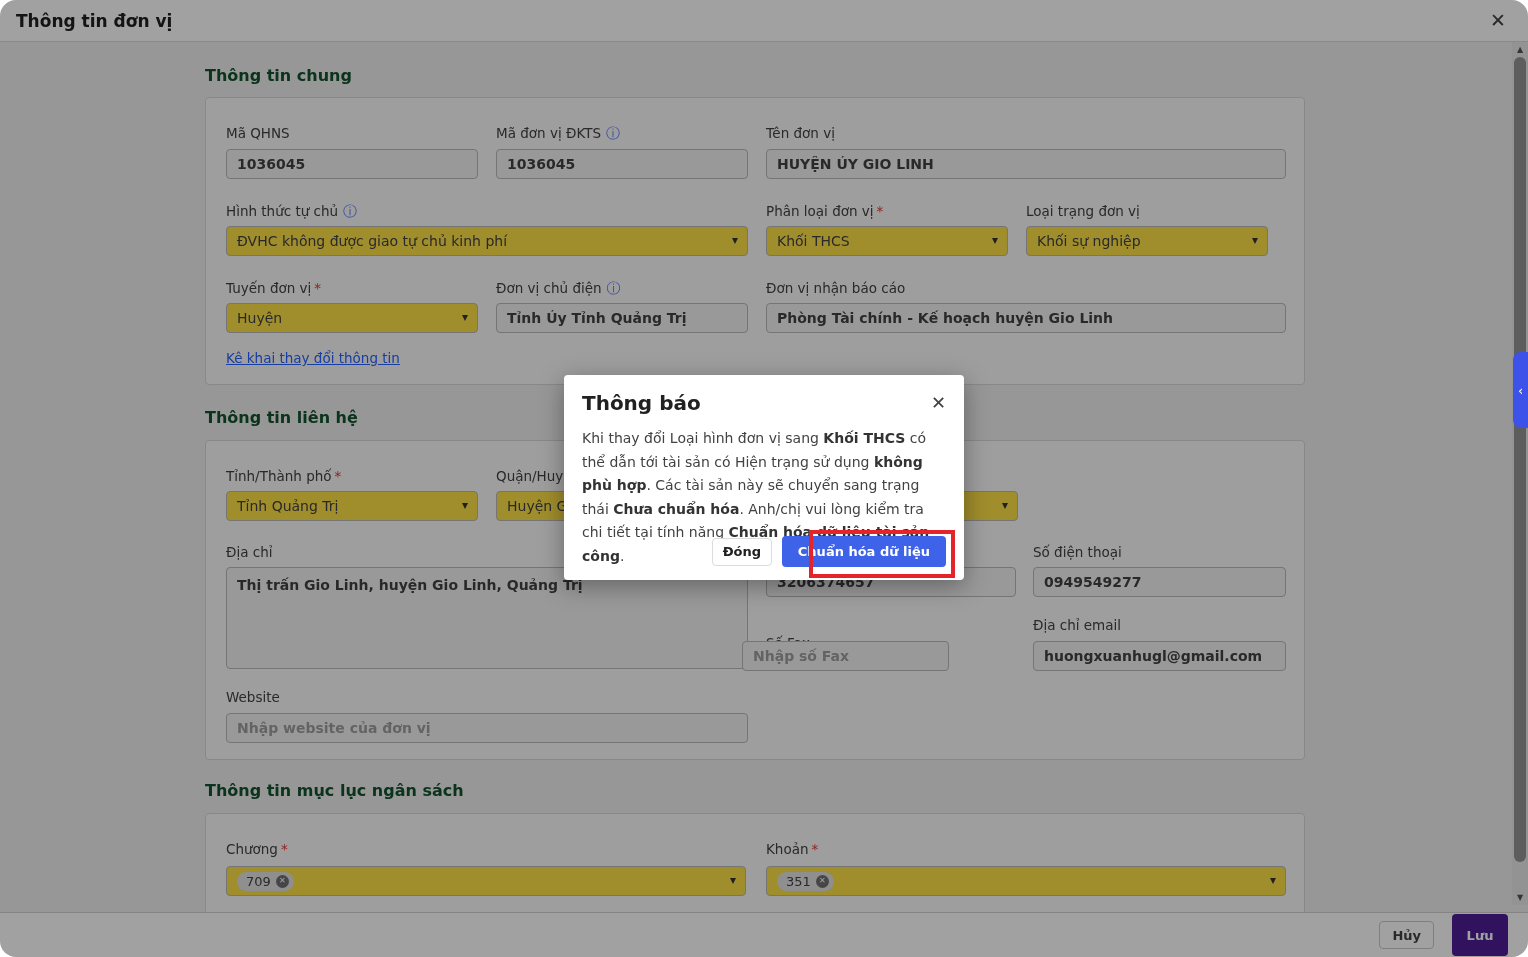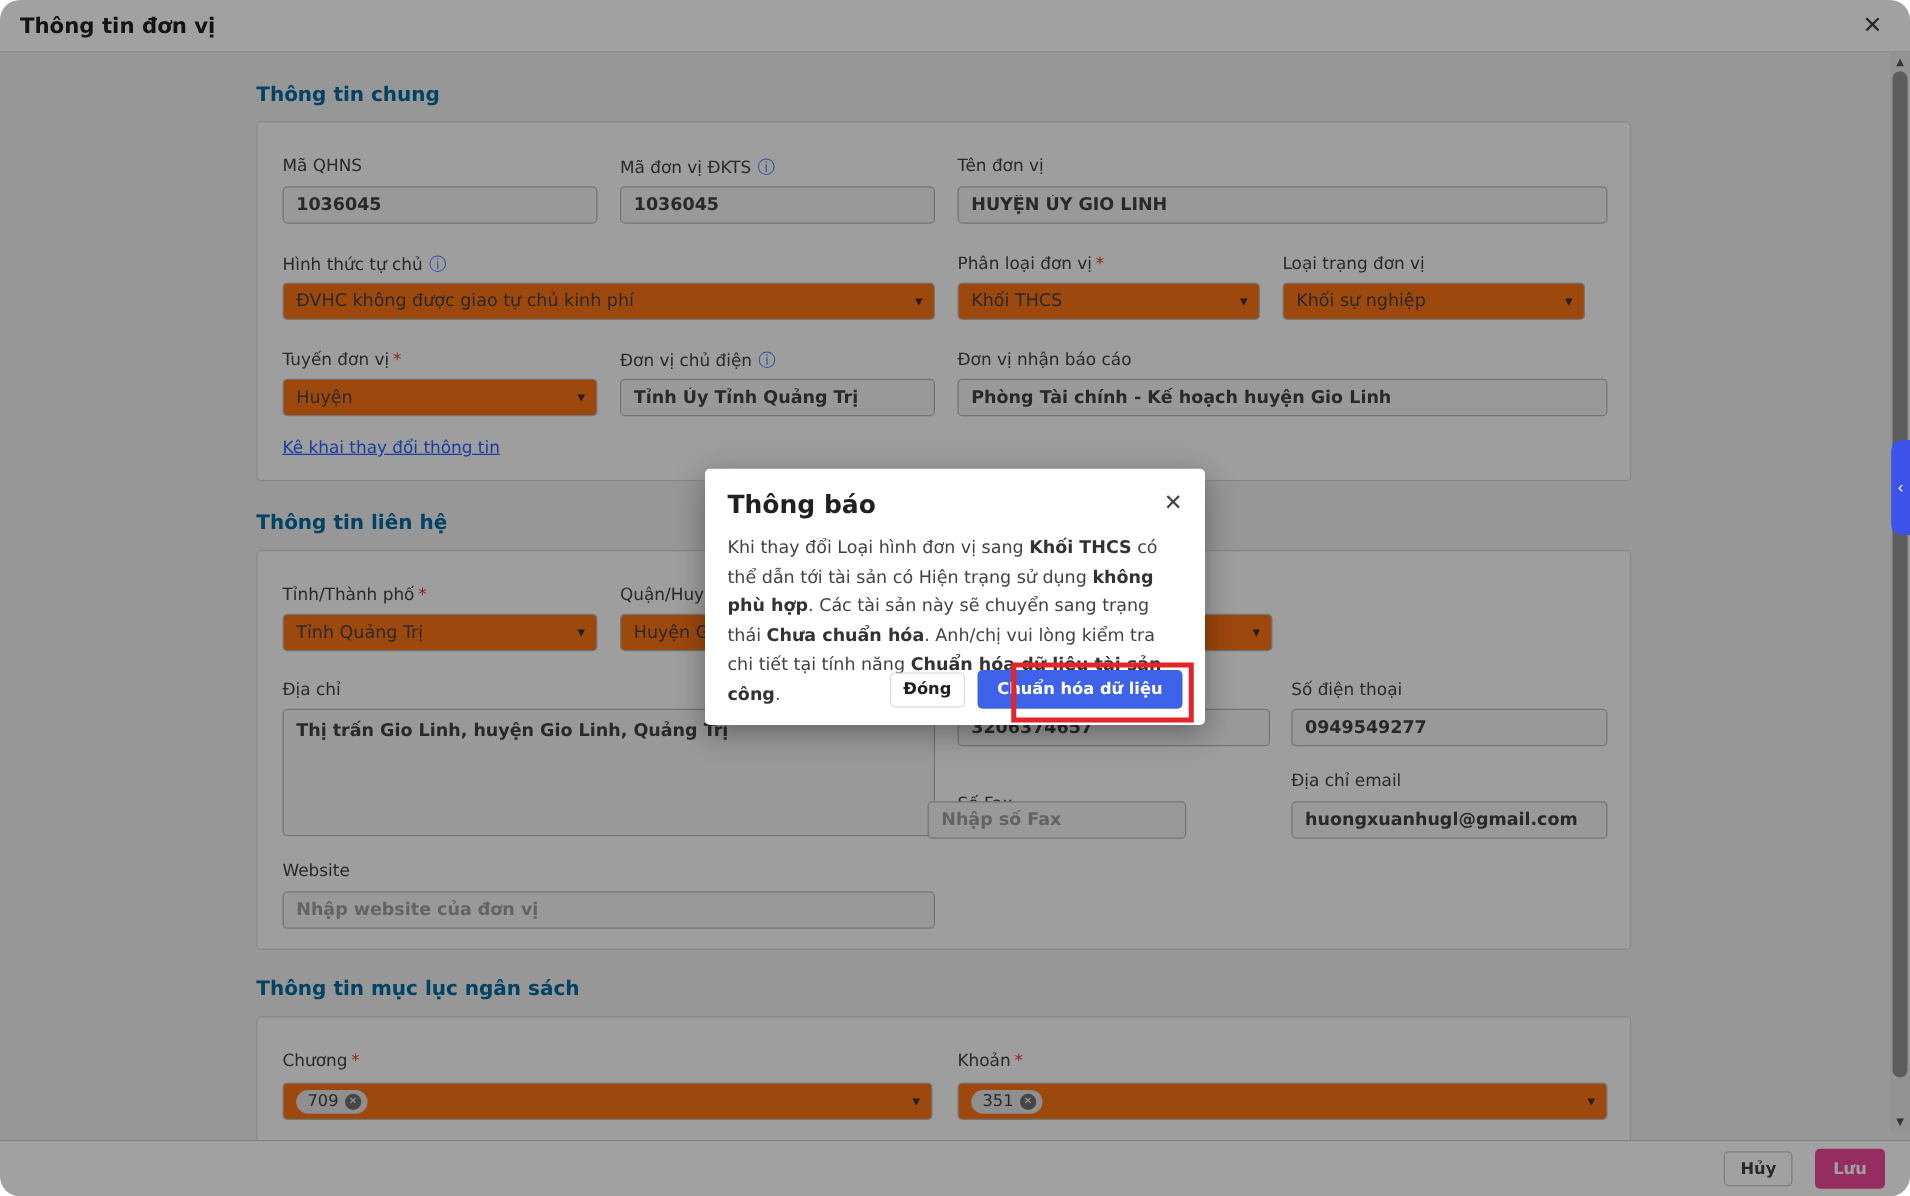--- a/index.html
+++ b/index.html
@@ -9,47 +9,47 @@
 
   
   .titlebar { position:absolute; left:0; top:0; width:1528px; height:42px; background:#ffffff;
     border-bottom:1px solid #d9d9d9; display:flex; align-items:center; justify-content:space-between;
     padding:0 22px 0 16px; z-index:2; }
   .titlebar .title { font-size:17px; font-weight:bold; color:#212121; }
   .titlebar .close { font-size:19px; color:#424242; cursor:pointer; line-height:1; }
 
   
   .content { position:absolute; left:0; top:42px; width:1512px; height:870px; z-index:1; }
-  .heading { position:absolute; left:205px; font-size:16px; font-weight:bold; color:#0369a1; }
+  .heading { position:absolute; left:205px; font-size:16px; font-weight:bold; color:#14532d; }
   .card { position:absolute; left:205px; width:1100px; background:#fafafa; border:1px solid #d8d8d8;
     border-radius:4px; }
   .label { position:absolute; font-size:13.5px; color:#424242; white-space:nowrap; }
   .req { color:#e53935; margin-left:3px; }
   .info { color:#5c7cfa; font-size:14px; margin-left:5px; }
   .tbox { position:absolute; height:30px; background:#f3f3f3; border:1px solid #b9b9b9; border-radius:4px;
     font-size:14px; color:#424242; padding:0 10px; font-family:inherit;font-weight:bold; }
   input.tbox { outline:none; }
   input.tbox::placeholder, textarea.tbox::placeholder { color:#9e9e9e; }
   textarea.tbox { height:102px; padding:7px 10px; resize:none; line-height:20px; outline:none; }
-  .select { position:absolute; height:30px; background:#f97316; border:1px solid #b9b9b9; border-radius:4px;
+  .select { position:absolute; height:30px; background:#fde047; border:1px solid #b9b9b9; border-radius:4px;
     font-size:14px; color:#424242; padding:0 26px 0 10px; display:flex; align-items:center; cursor:pointer; }
   .select .arrow { position:absolute; right:9px; top:50%; transform:translateY(-54%); font-size:12px; color:#333; }
   .chip { display:inline-flex; align-items:center; gap:5px; background:#e2e2e2; border-radius:11px;
     padding:2px 5px 2px 9px; font-size:13px; color:#424242; }
   .chip .rm { display:inline-flex; align-items:center; justify-content:center; width:13px; height:13px;
     border-radius:50%; background:#6f6f6f; color:#fff; font-size:8px; line-height:1; cursor:pointer; }
   .link { position:absolute; font-size:13.5px; color:#2962ff; text-decoration:underline; cursor:pointer; }
 
   
   .footer { position:absolute; left:0; top:912px; width:1528px; height:45px; background:#ffffff;
     border-top:1px solid #d2d2d2; display:flex; align-items:center; justify-content:flex-end;
     gap:18px; padding-right:20px; z-index:3; }
   .btn-cancel { min-width:50px; height:28px; background:#fff; border:1px solid #c9c9c9; border-radius:4px;
     font-size:13px; font-weight:600; color:#424242; padding:0 12px; cursor:pointer; font-family:inherit; }
-  .btn-save { min-width:56px; height:32px; background:#ec4899; border:none; border-radius:4px;
+  .btn-save { min-width:56px; height:42px; background:#4c1d95; border:none; border-radius:4px;
     font-size:13px; font-weight:600; color:#fff; padding:0 14px; cursor:pointer; font-family:inherit; }
 
   
   .scrollbar { position:absolute; right:0; top:42px; width:16px; height:863px; background:#e9e9e9; z-index:2; }
   .scrollbar .sarrow { position:absolute; left:0; width:16px; height:15px; display:flex; align-items:center;
     justify-content:center; font-size:8px; color:#555; cursor:pointer; }
   .scrollbar .up { top:0; }
   .scrollbar .down { bottom:0; }
   .scrollbar .thumb { position:absolute; left:2px; top:15px; width:12px; height:805px; background:#939393;
     border-radius:6px; cursor:pointer; }

